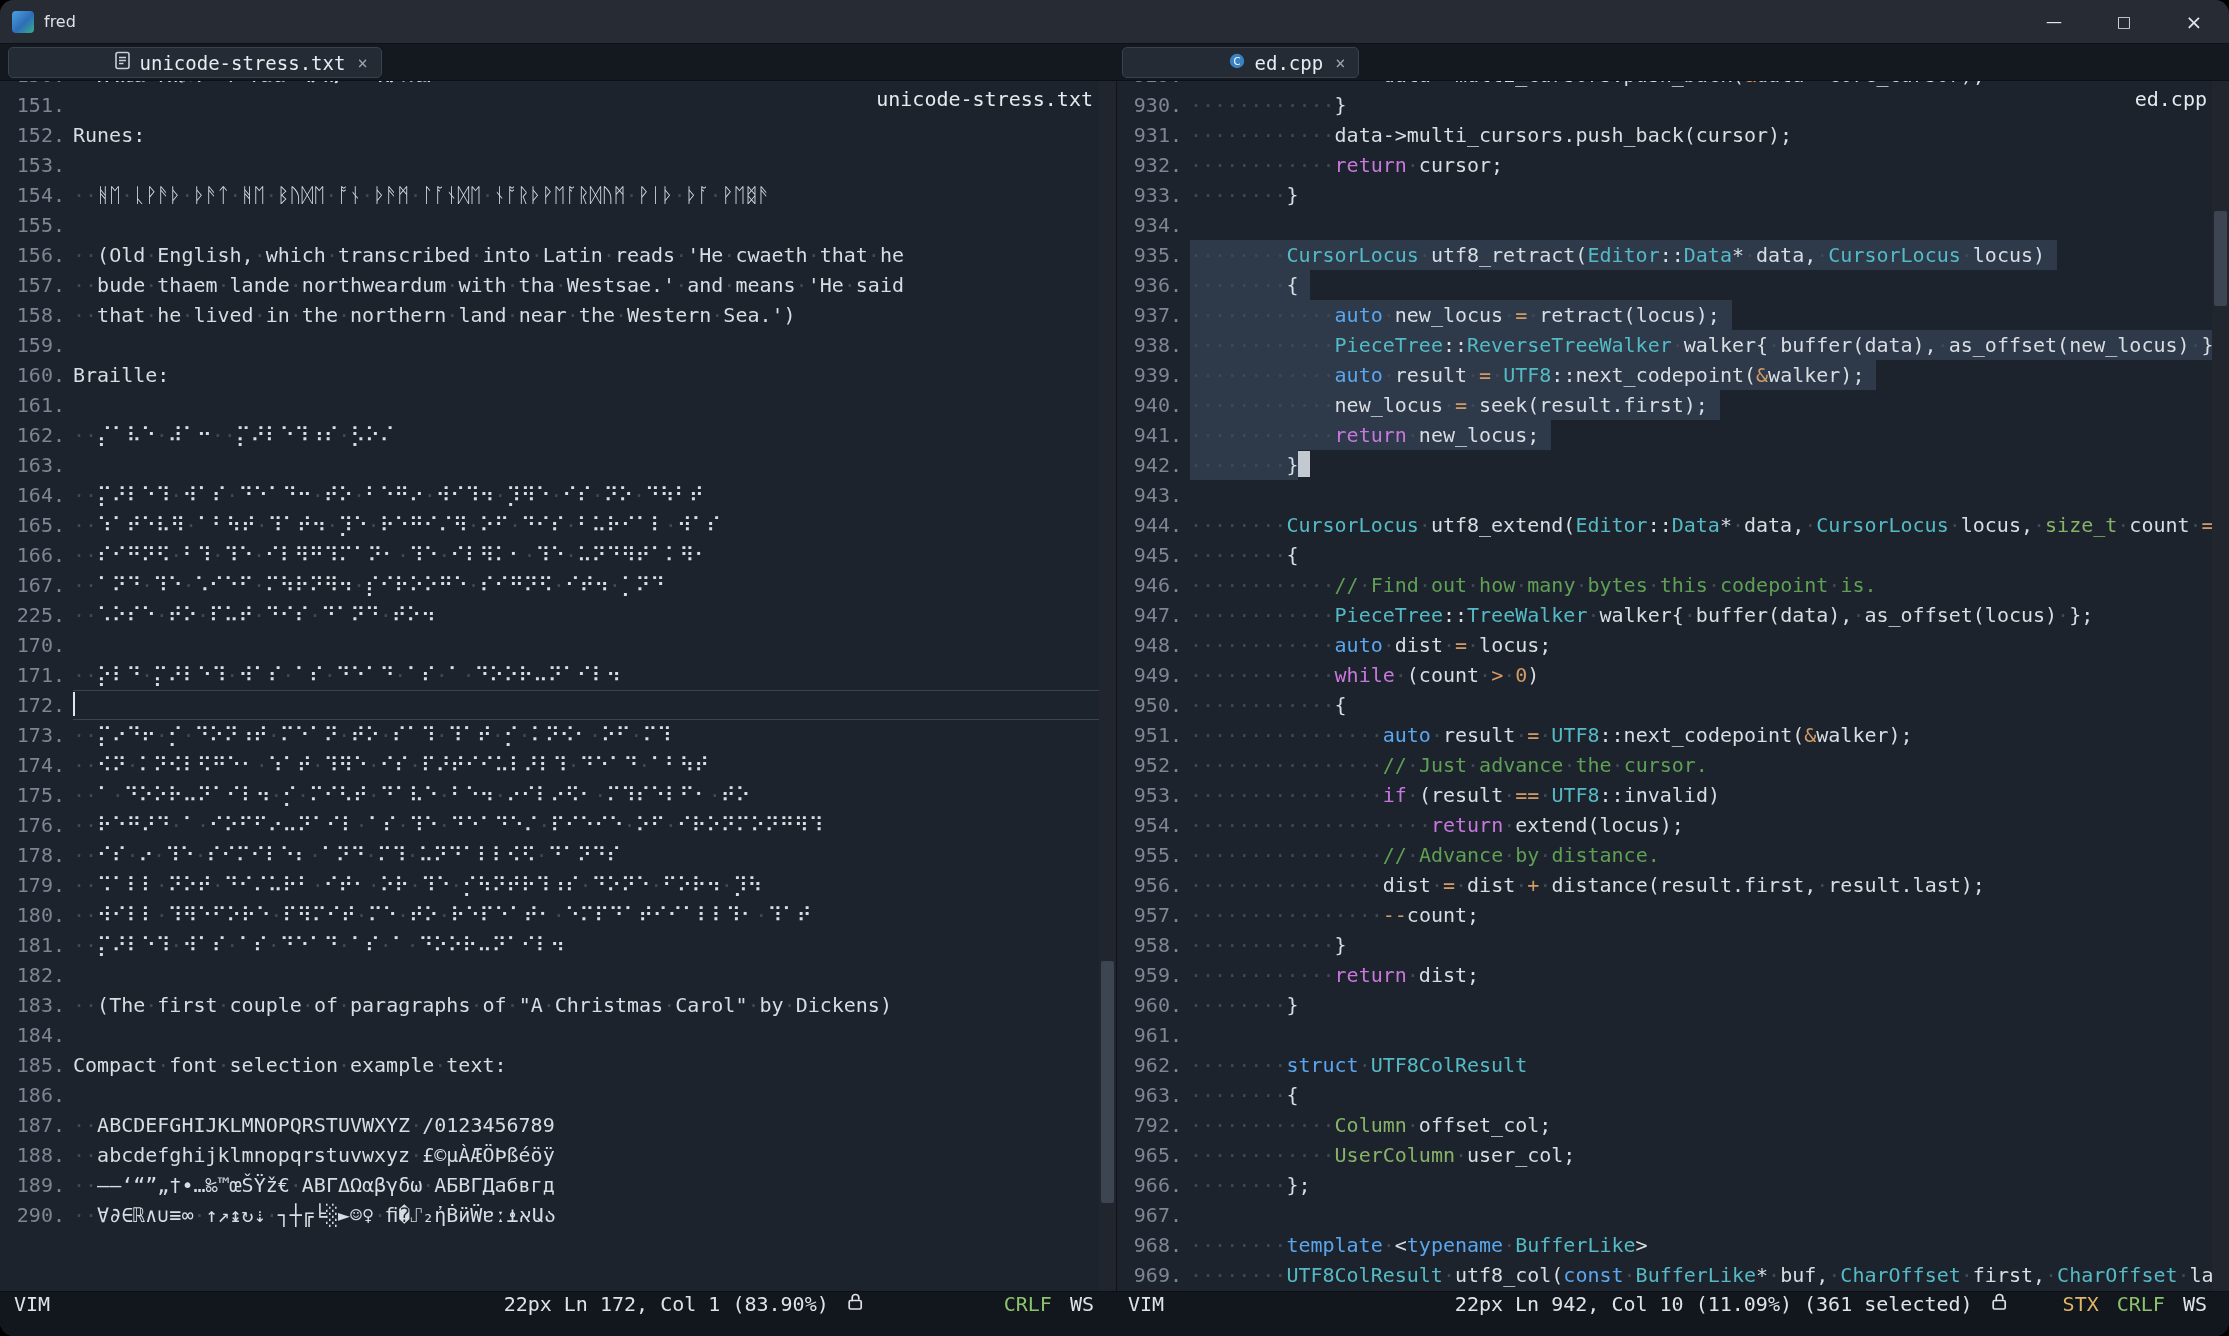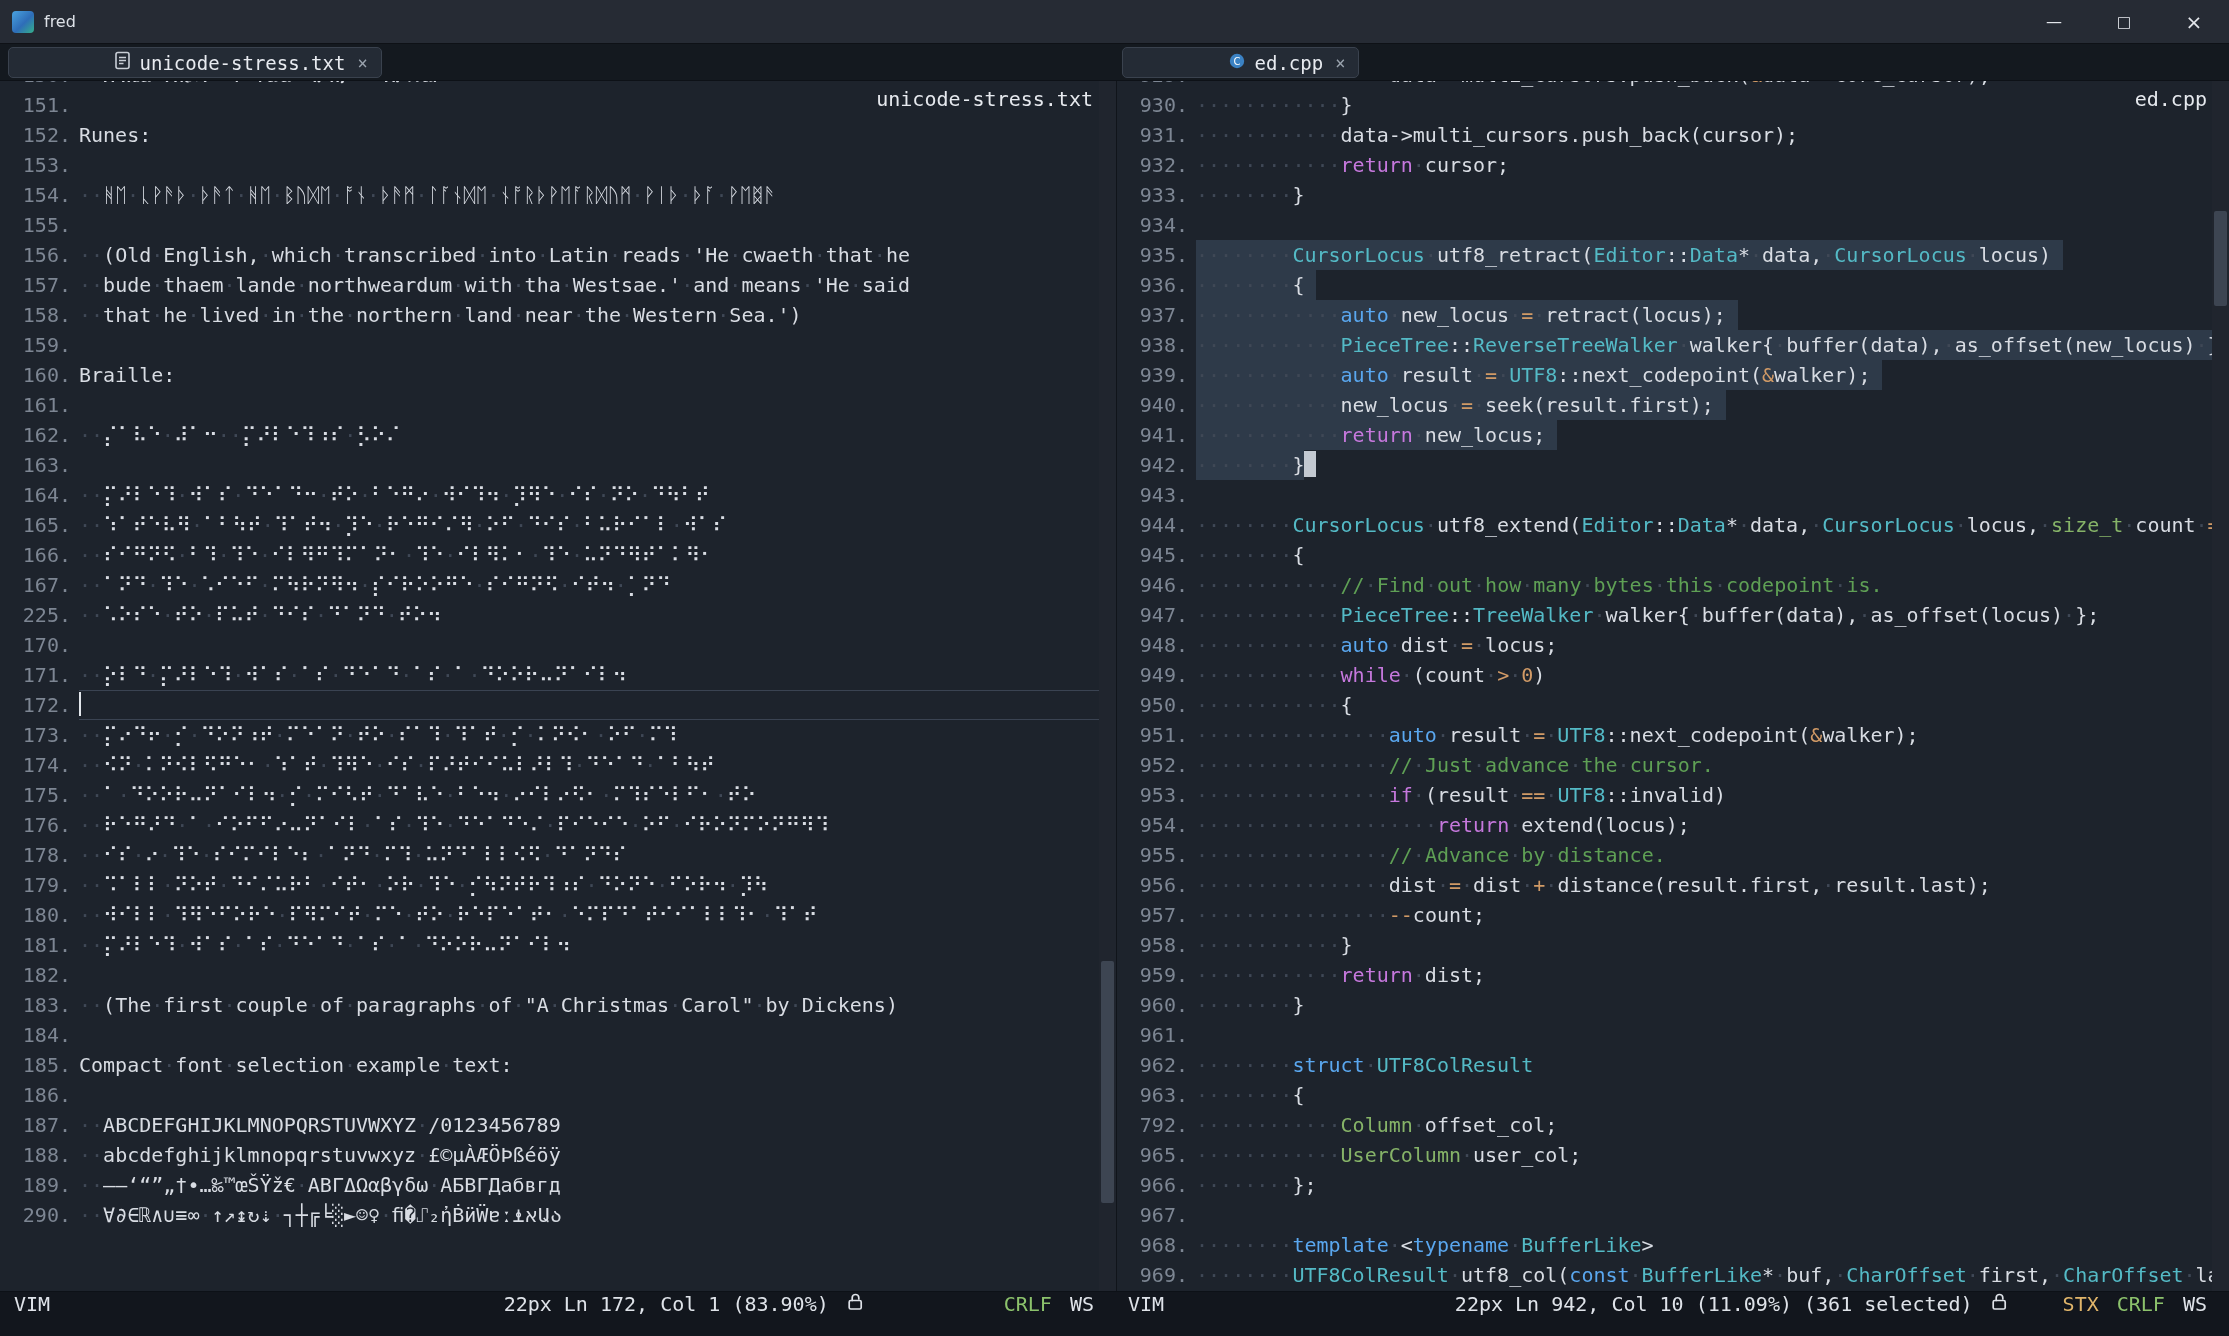--- a/index.html
+++ b/index.html
@@ -1,19 +1,19 @@
 <!DOCTYPE html>
 <html style="--background: #1d232c; --text: #d8dce3; --line-number: #7d8693; --whitespace-dot: #3f4856; --selection: #2e3a49; --keyword-blue: #5aa7ef; --keyword-purple: #c678dd; --type-cyan: #54bac6; --type-green: #86b368; --comment: #5fa055; --operator: #d19a66; --status-crlf: #8cc26c; --status-stx: #e0b56a;"><head>
 <meta charset="utf-8">
 <title>fred</title>
 <style>
   html,body{margin:0;padding:0;background:#000;}
   .window{position:relative;width:2229px;height:1336px;overflow:hidden;
     background:var(--background);color:var(--text);
-    font-family:"DejaVu Sans Mono","DejaVu Sans",monospace;}
+    font-family:"DejaVu Sans Mono","DejaVu Sans",monospace;border-radius:14px;}
 
   
   .titlebar{position:absolute;left:0;top:0;width:100%;height:44px;background:#262b34;
     border-bottom:1px solid #0e1116;display:flex;align-items:center;box-sizing:border-box;}
   .app-icon{width:22px;height:22px;margin-left:12px;border-radius:4px;flex:0 0 auto;
     background:linear-gradient(135deg,#4aa3e0,#2e6db8 55%,#35b08a);}
   .title-text{margin-left:10px;font-size:16px;color:#dde1e7;font-family:"DejaVu Sans",sans-serif;}
   .tb-spacer{flex:1;}
   .win-btn{width:70px;height:44px;display:flex;align-items:center;justify-content:center;
     color:#e3e6eb;font-size:16px;font-family:"DejaVu Sans",sans-serif;}
@@ -27,21 +27,21 @@
     padding:0 13px;background:#242b35;border:1px solid #3a424e;border-radius:5px;
     font-size:19px;color:#e8ebf0;box-sizing:border-box;white-space:pre;}
   .tab .close-x{color:#9aa3ae;font-size:17px;margin-left:3px;}
   #tab-left{left:8px;}
   #tab-right{left:1122px;}
 
   
   .pane{position:absolute;top:81px;height:1210px;overflow:hidden;background:var(--background);}
   #pane-left{left:0;width:1099px;}
   #pane-right{left:1116px;width:1096px;border-left:1px solid #10141a;}
-  .lines{position:absolute;top:-21px;left:14px;right:0;}
+  .lines{position:absolute;top:-21px;left:8px;right:0;}
   .row{display:flex;height:30px;line-height:30px;font-size:20px;}
   .gut{flex:0 0 57px;text-align:right;color:var(--line-number);white-space:pre;}
   .code{white-space:pre;margin-left:8px;flex:1;min-width:0;overflow:hidden;color:var(--text);}
   .row.cur .code{box-shadow:inset 0 1px 0 #3a4352,inset 0 -1px 0 #3a4352;}
   .ws{color:var(--whitespace-dot);}
   .sel{background:var(--selection);display:inline-block;padding-right:12px;}
   .sel.nopad{padding-right:0;}
   .caret-beam{display:inline-block;width:2px;height:24px;background:#e2e6eb;vertical-align:-4px;}
   .caret-block{display:inline-block;width:12px;height:26px;background:#c3c9d1;vertical-align:-5px;}
   .overlay-filename{position:absolute;top:3px;right:6px;font-size:20px;color:#e6e9ee;line-height:30px;}

